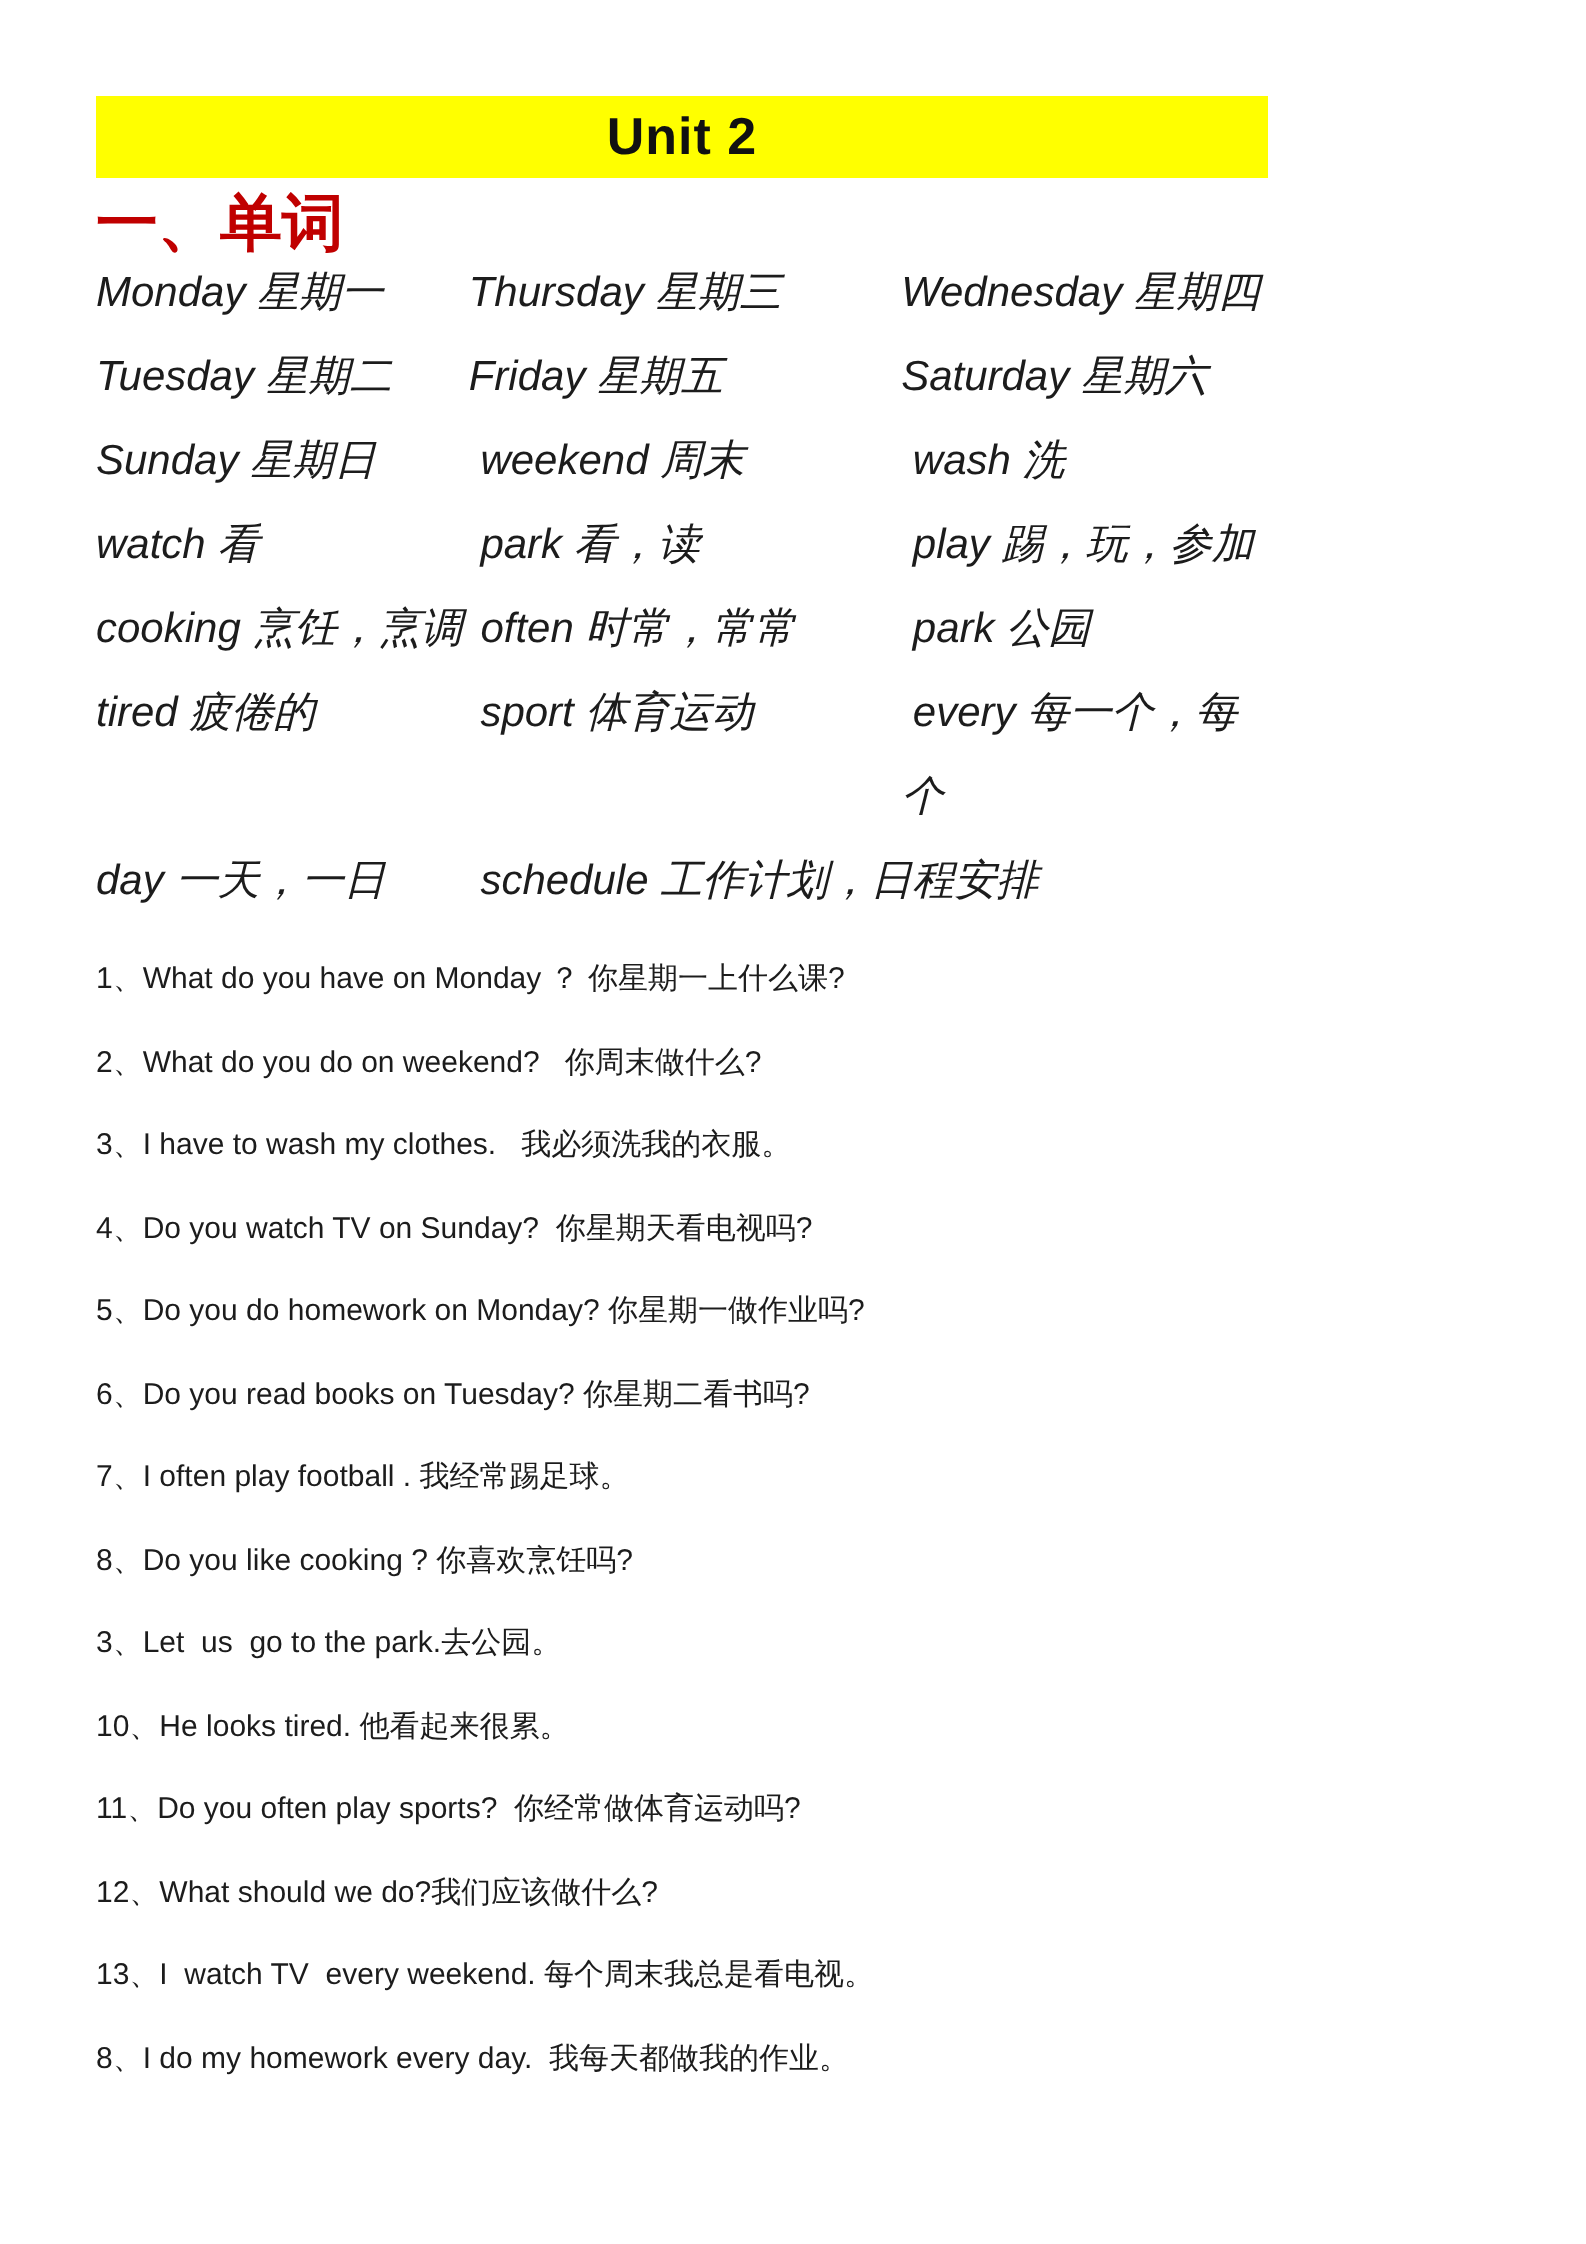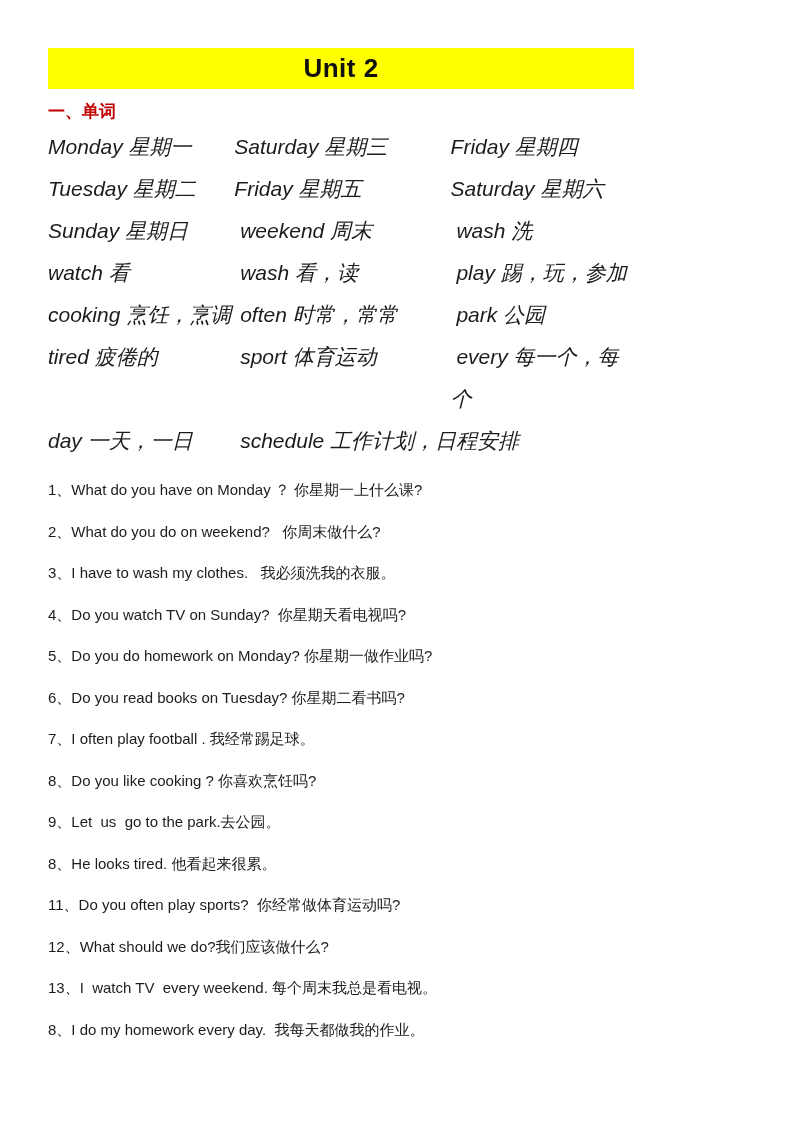--- a/index.html
+++ b/index.html
@@ -28,21 +28,21 @@
     justify-content: center;
   }
   .banner .title-text {
     font-size: 26px;
     font-weight: bold;
     color: #111111;
     letter-spacing: 0.5px;
   }
   .section-heading {
     margin: 9px 0 0 0;
-    font-size: 17px;
+    font-size: 31px;
     line-height: 28px;
     font-weight: bold;
     color: var(--heading, #C00000);
   }
   .vocab-grid {
     display: grid;
     grid-template-columns: 31.8% 36.9% 31.3%;
     font-style: italic;
   }
   .vocab-cell {
@@ -69,33 +69,33 @@
 <div class="page">
 
   <div class="banner">
     <span class="title-text">Unit 2</span>
   </div>
 
   <div class="section-heading">一、单词</div>
 
   <div class="vocab-grid">
     <div class="vocab-cell">Monday 星期一</div>
-    <div class="vocab-cell">Saturday 星期三</div>
-    <div class="vocab-cell">Friday 星期四</div>
+    <div class="vocab-cell">Thursday 星期三</div>
+    <div class="vocab-cell">Wednesday 星期四</div>
 
     <div class="vocab-cell">Tuesday 星期二</div>
     <div class="vocab-cell">Friday 星期五</div>
     <div class="vocab-cell">Saturday 星期六</div>
 
     <div class="vocab-cell">Sunday 星期日</div>
     <div class="vocab-cell"> weekend 周末</div>
     <div class="vocab-cell"> wash 洗</div>
 
     <div class="vocab-cell">watch 看</div>
-    <div class="vocab-cell"> wash 看，读</div>
+    <div class="vocab-cell"> park 看，读</div>
     <div class="vocab-cell"> play 踢，玩，参加</div>
 
     <div class="vocab-cell">cooking 烹饪，烹调</div>
     <div class="vocab-cell"> often 时常，常常</div>
     <div class="vocab-cell"> park 公园</div>
 
     <div class="vocab-cell">tired 疲倦的</div>
     <div class="vocab-cell"> sport 体育运动</div>
     <div class="vocab-cell"> every 每一个，每个</div>
 
@@ -106,21 +106,21 @@
 
   <div class="sentences">
     <div class="sentence">1、What do you have on Monday ？ 你星期一上什么课?</div>
     <div class="sentence">2、What do you do on weekend?   你周末做什么?</div>
     <div class="sentence">3、I have to wash my clothes.   我必须洗我的衣服。</div>
     <div class="sentence">4、Do you watch TV on Sunday?  你星期天看电视吗?</div>
     <div class="sentence">5、Do you do homework on Monday? 你星期一做作业吗?</div>
     <div class="sentence">6、Do you read books on Tuesday? 你星期二看书吗?</div>
     <div class="sentence">7、I often play football . 我经常踢足球。</div>
     <div class="sentence">8、Do you like cooking ? 你喜欢烹饪吗?</div>
-    <div class="sentence">9、Let  us  go to the park.去公园。</div>
-    <div class="sentence">8、He looks tired. 他看起来很累。</div>
+    <div class="sentence">3、Let  us  go to the park.去公园。</div>
+    <div class="sentence">10、He looks tired. 他看起来很累。</div>
     <div class="sentence">11、Do you often play sports?  你经常做体育运动吗?</div>
     <div class="sentence">12、What should we do?我们应该做什么?</div>
     <div class="sentence">13、I  watch TV  every weekend. 每个周末我总是看电视。</div>
     <div class="sentence">8、I do my homework every day.  我每天都做我的作业。</div>
   </div>
 
 </div>
 
 </body></html>

